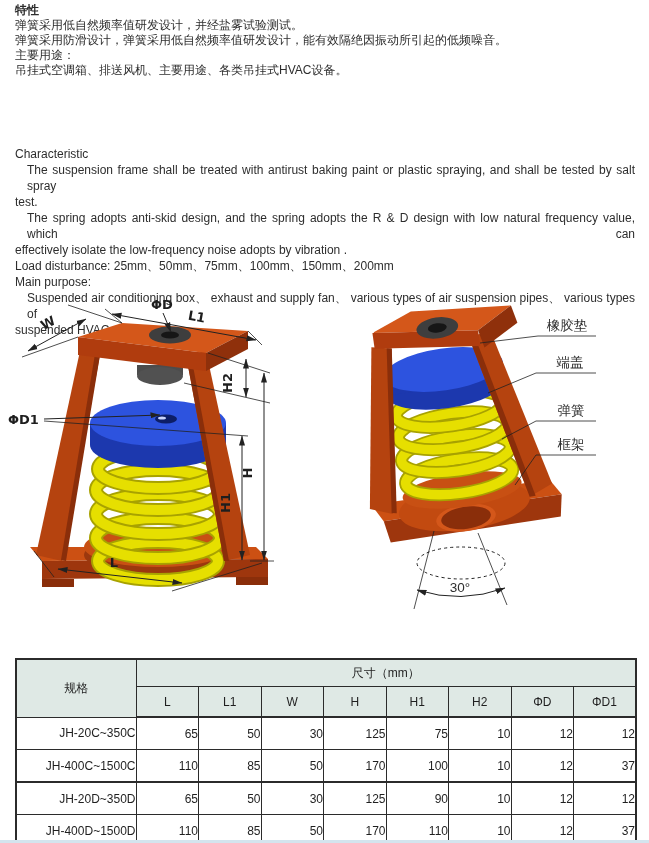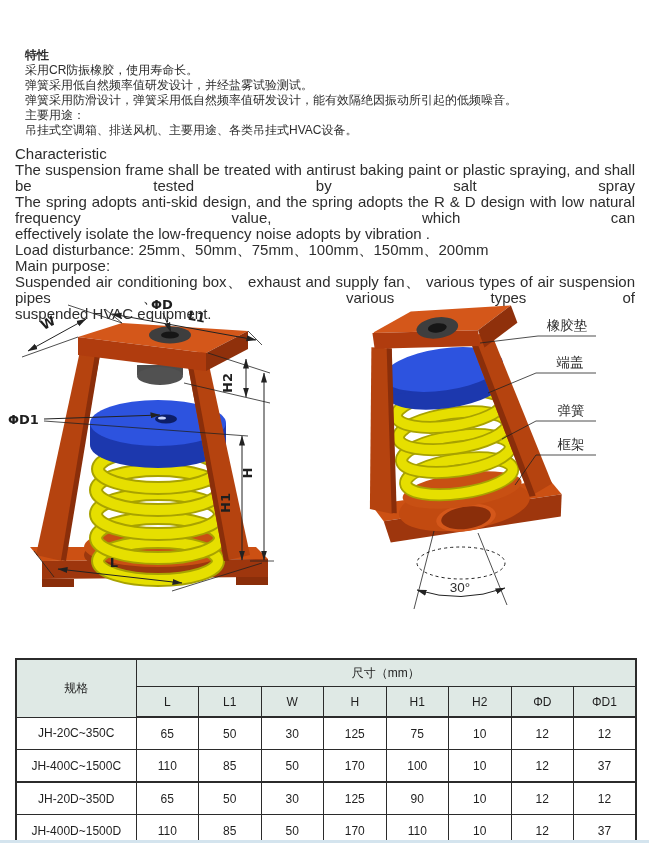--- a/index.html
+++ b/index.html
@@ -1,63 +1,63 @@
 <!DOCTYPE html>
 <html><head>
 <meta charset="utf-8">
 <style>
   html,body{margin:0;padding:0;}
   body{
     width:649px;height:843px;position:relative;background:#ffffff;
     font-family:"Liberation Sans","DejaVu Sans",sans-serif;
     color:#2d2d2d;overflow:hidden;
   }
-  .cn-block{position:absolute;left:25px;top:3px;width:620px;font-size:12px;line-height:15px;margin-top:45px;}
+  .cn-block{position:absolute;left:15px;top:3px;width:620px;font-size:12px;line-height:15px;}
   .cn-block .blk-title{font-weight:bold;}
-  .en-block{position:absolute;left:15px;top:146px;width:620px;font-size:15px;line-height:16px;}
+  .en-block{position:absolute;left:15px;top:146px;width:620px;font-size:12px;line-height:16px;}
   .line{white-space:nowrap;}
-  .just{white-space:normal;text-align:justify;text-align-last:justify;}
+  .just{white-space:normal;text-align:justify;text-align-last:justify;margin-left:12px;}
   .diagram{position:absolute;}
   #diagram-left{left:0;top:293px;}
   #diagram-right{left:330px;top:293px;}
   svg text.dim{font-family:"DejaVu Sans","Liberation Sans",sans-serif;font-size:13px;font-weight:bold;fill:#1e1e1e;}
   svg text.callout{font-family:"Liberation Sans","DejaVu Sans",sans-serif;font-size:13.5px;fill:#2e2e2e;}
   svg .dimline{stroke:#222;stroke-width:1;fill:none;}
   svg .thin{stroke:#222;stroke-width:0.8;fill:none;}
   table.spec{
     position:absolute;left:15px;top:658px;width:620px;height:180px;
     border-collapse:collapse;table-layout:fixed;
     font-size:12px;color:#1f1f1f;text-align:center;
   }
   table.spec td,table.spec th{
     border:1px solid #2b2b2b;padding:0;vertical-align:middle;font-weight:normal;
   }
   table.spec{border:2px solid #2b2b2b;}
   table.spec .hdr{background:#dfe9e5;}
   table.spec tr.h1 td{height:26px;}
   table.spec tr.h2 td{height:29px;border-bottom-width:2px;}
-  table.spec tr.data td{height:31px;}
+  table.spec tr.data td{height:31px;text-align:right;}
   table.spec tr.group-end td{border-bottom-width:2px;}
   .bottom-strip{position:absolute;left:0;top:840px;width:649px;height:3px;background:#d4e4ee;}
 </style>
 </head>
 <body>
 
 <div class="cn-block">
   <div class="line blk-title">特性</div>
-  <div class="line">采用CR防振橡胶，使用寿命长。</div>
   <div class="line">弹簧采用低自然频率值研发设计，并经盐雾试验测试。</div>
   <div class="line">弹簧采用防滑设计，弹簧采用低自然频率值研发设计，能有效隔绝因振动所引起的低频噪音。</div>
   <div class="line">主要用途：</div>
   <div class="line">吊挂式空调箱、排送风机、主要用途、各类吊挂式HVAC设备。</div>
 </div>
 
 <div class="en-block">
   <div class="line">Characteristic</div>
   <div class="just">The suspension frame shall be treated with antirust baking paint or plastic spraying, and shall be tested by salt spray</div>
+  <div class="line">test.</div>
   <div class="just">The spring adopts anti-skid design, and the spring adopts the R &amp; D design with low natural frequency value, which can</div>
   <div class="line">effectively isolate the low-frequency noise adopts by vibration .</div>
   <div class="line">Load disturbance: 25mm、50mm、75mm、100mm、150mm、200mm</div>
   <div class="line">Main purpose:</div>
   <div class="just">Suspended air conditioning box、 exhaust and supply fan、 various types of air suspension pipes、 various types of</div>
   <div class="line">suspended HVAC equipment.</div>
 </div>
 
 <svg id="diagram-left" class="diagram" width="330" height="360" viewBox="0 0 330 360">
   <defs>

